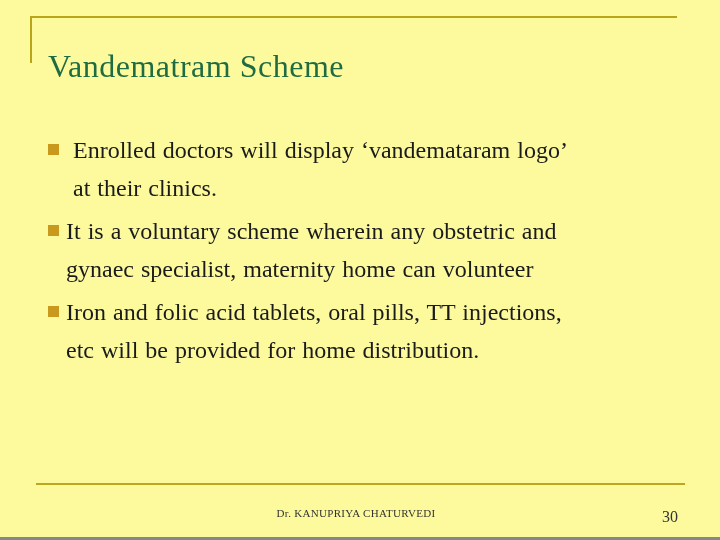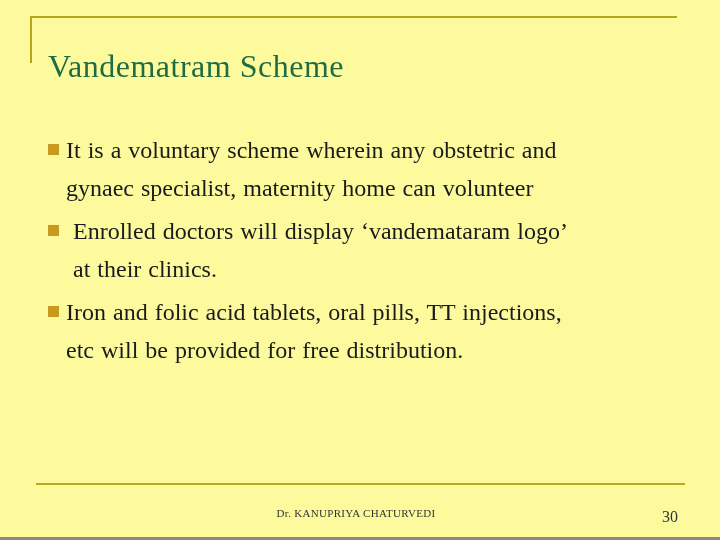--- a/index.html
+++ b/index.html
@@ -102,34 +102,34 @@
 
   <div class="top-rule"></div>
   <div class="top-rule-vertical"></div>
 
   <div class="slide-title">Vandematram Scheme</div>
 
   <div class="content">
 
     <div class="bullet-item">
       <span class="bullet-square"></span>
+      <span class="bullet-text"> Enrolled doctors will display ‘vandemataram logo’
+ at their clinics.</span>
+    </div>
+
+    <div class="bullet-item">
+      <span class="bullet-square"></span>
       <span class="bullet-text">It is a voluntary scheme wherein any obstetric and
 gynaec specialist, maternity home can volunteer</span>
     </div>
 
     <div class="bullet-item">
       <span class="bullet-square"></span>
-      <span class="bullet-text"> Enrolled doctors will display ‘vandemataram logo’
- at their clinics.</span>
-    </div>
-
-    <div class="bullet-item">
-      <span class="bullet-square"></span>
       <span class="bullet-text">Iron and folic acid tablets, oral pills, TT injections,
-etc will be provided for free distribution.</span>
+etc will be provided for home distribution.</span>
     </div>
 
   </div>
 
   <div class="bottom-rule"></div>
 
   <div class="footer-author">Dr. KANUPRIYA CHATURVEDI</div>
 
   <div class="page-number">30</div>
 

